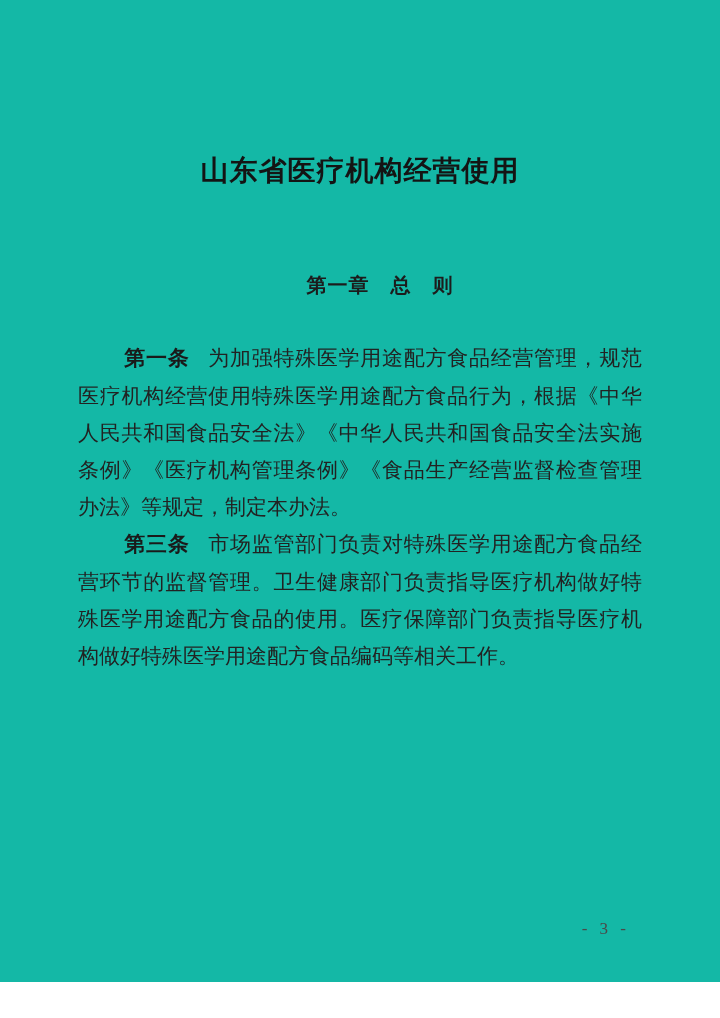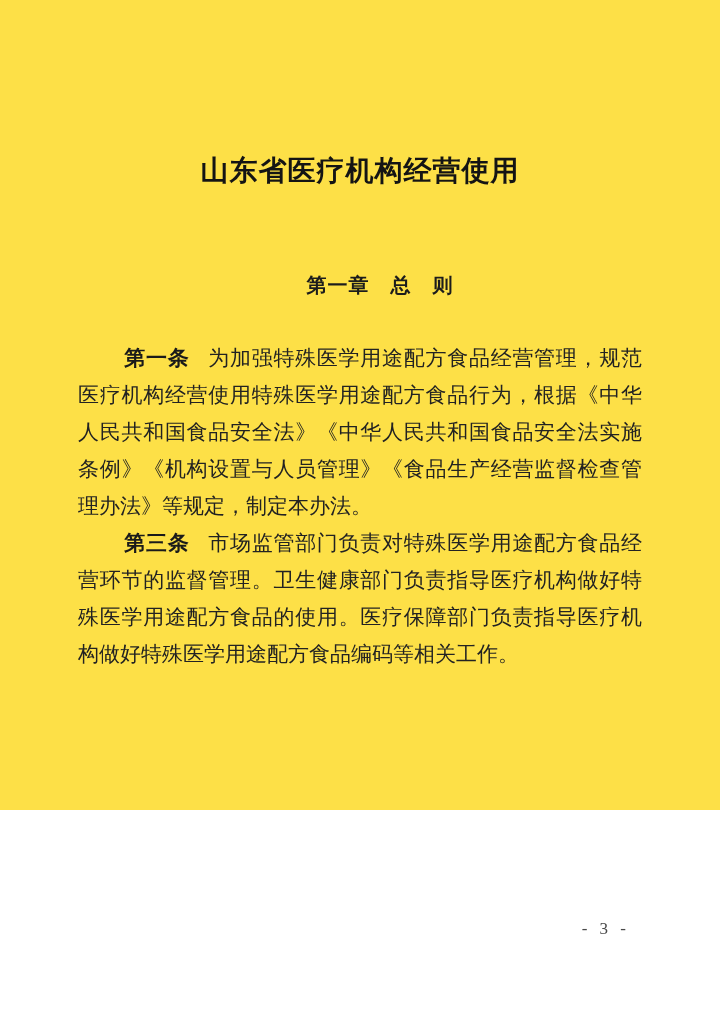--- a/index.html
+++ b/index.html
@@ -5,22 +5,22 @@
   html, body { margin: 0; padding: 0; }
   body {
     width: 720px; height: 1018px;
     background: #ffffff;
     font-family: "Liberation Serif", "DejaVu Serif", serif;
     color: #1f1f1f;
     overflow: hidden;
   }
   .page {
     position: relative;
-    width: 720px; height: 810px;
-    background: #fde047;
+    width: 720px; height: 982px;
+    background: #14b8a6;
   }
   .doc-title {
     position: absolute;
     top: 150px; left: 0; right: 0;
     margin: 0;
     text-align: center;
     font-size: 28px;
     line-height: 41px;
     font-weight: 700;
     letter-spacing: 1px;
@@ -52,21 +52,21 @@
     text-align: justify;
     color: #222222;
   }
   .content-1 { top: 340px; }
   .content-2 { top: 822px; }
   .article {
     margin: 0;
     text-indent: 2.2em;
   }
   .art-label {
-    font-family: Liberation Serif, serif;
+    font-family: Liberation Mono, monospace;
     font-weight: 700;
     margin-right: 0.9em;
     color: #1a1a1a;
   }
   .page-number {
     position: absolute;
     top: 919px;
     right: 90px;
     font-size: 17px;
     letter-spacing: 4px;
@@ -79,21 +79,21 @@
 
 <div class="page">
 
   <h1 class="doc-title">
     <span class="title-line">山东省医疗机构经营使用</span>
   </h1>
 
   <h2 class="chapter chapter-1">第一章　总　则</h2>
 
   <div class="content content-1">
-    <p class="article"><span class="art-label">第一条</span><span>为加强特殊医学用途配方食品经营管理，规范医疗机构经营使用特殊医学用途配方食品行为，根据《中华人民共和国食品安全法》《中华人民共和国食品安全法实施条例》《机构设置与人员管理》《食品生产经营监督检查管理办法》等规定，制定本办法。</span></p>
+    <p class="article"><span class="art-label">第一条</span><span>为加强特殊医学用途配方食品经营管理，规范医疗机构经营使用特殊医学用途配方食品行为，根据《中华人民共和国食品安全法》《中华人民共和国食品安全法实施条例》《医疗机构管理条例》《食品生产经营监督检查管理办法》等规定，制定本办法。</span></p>
     <p class="article"><span class="art-label">第三条</span><span>市场监管部门负责对特殊医学用途配方食品经营环节的监督管理。卫生健康部门负责指导医疗机构做好特殊医学用途配方食品的使用。医疗保障部门负责指导医疗机构做好特殊医学用途配方食品编码等相关工作。</span></p>
   </div>
 
 
 
   <div class="page-number">- 3 -</div>
 
 </div>
 
 </body></html>

